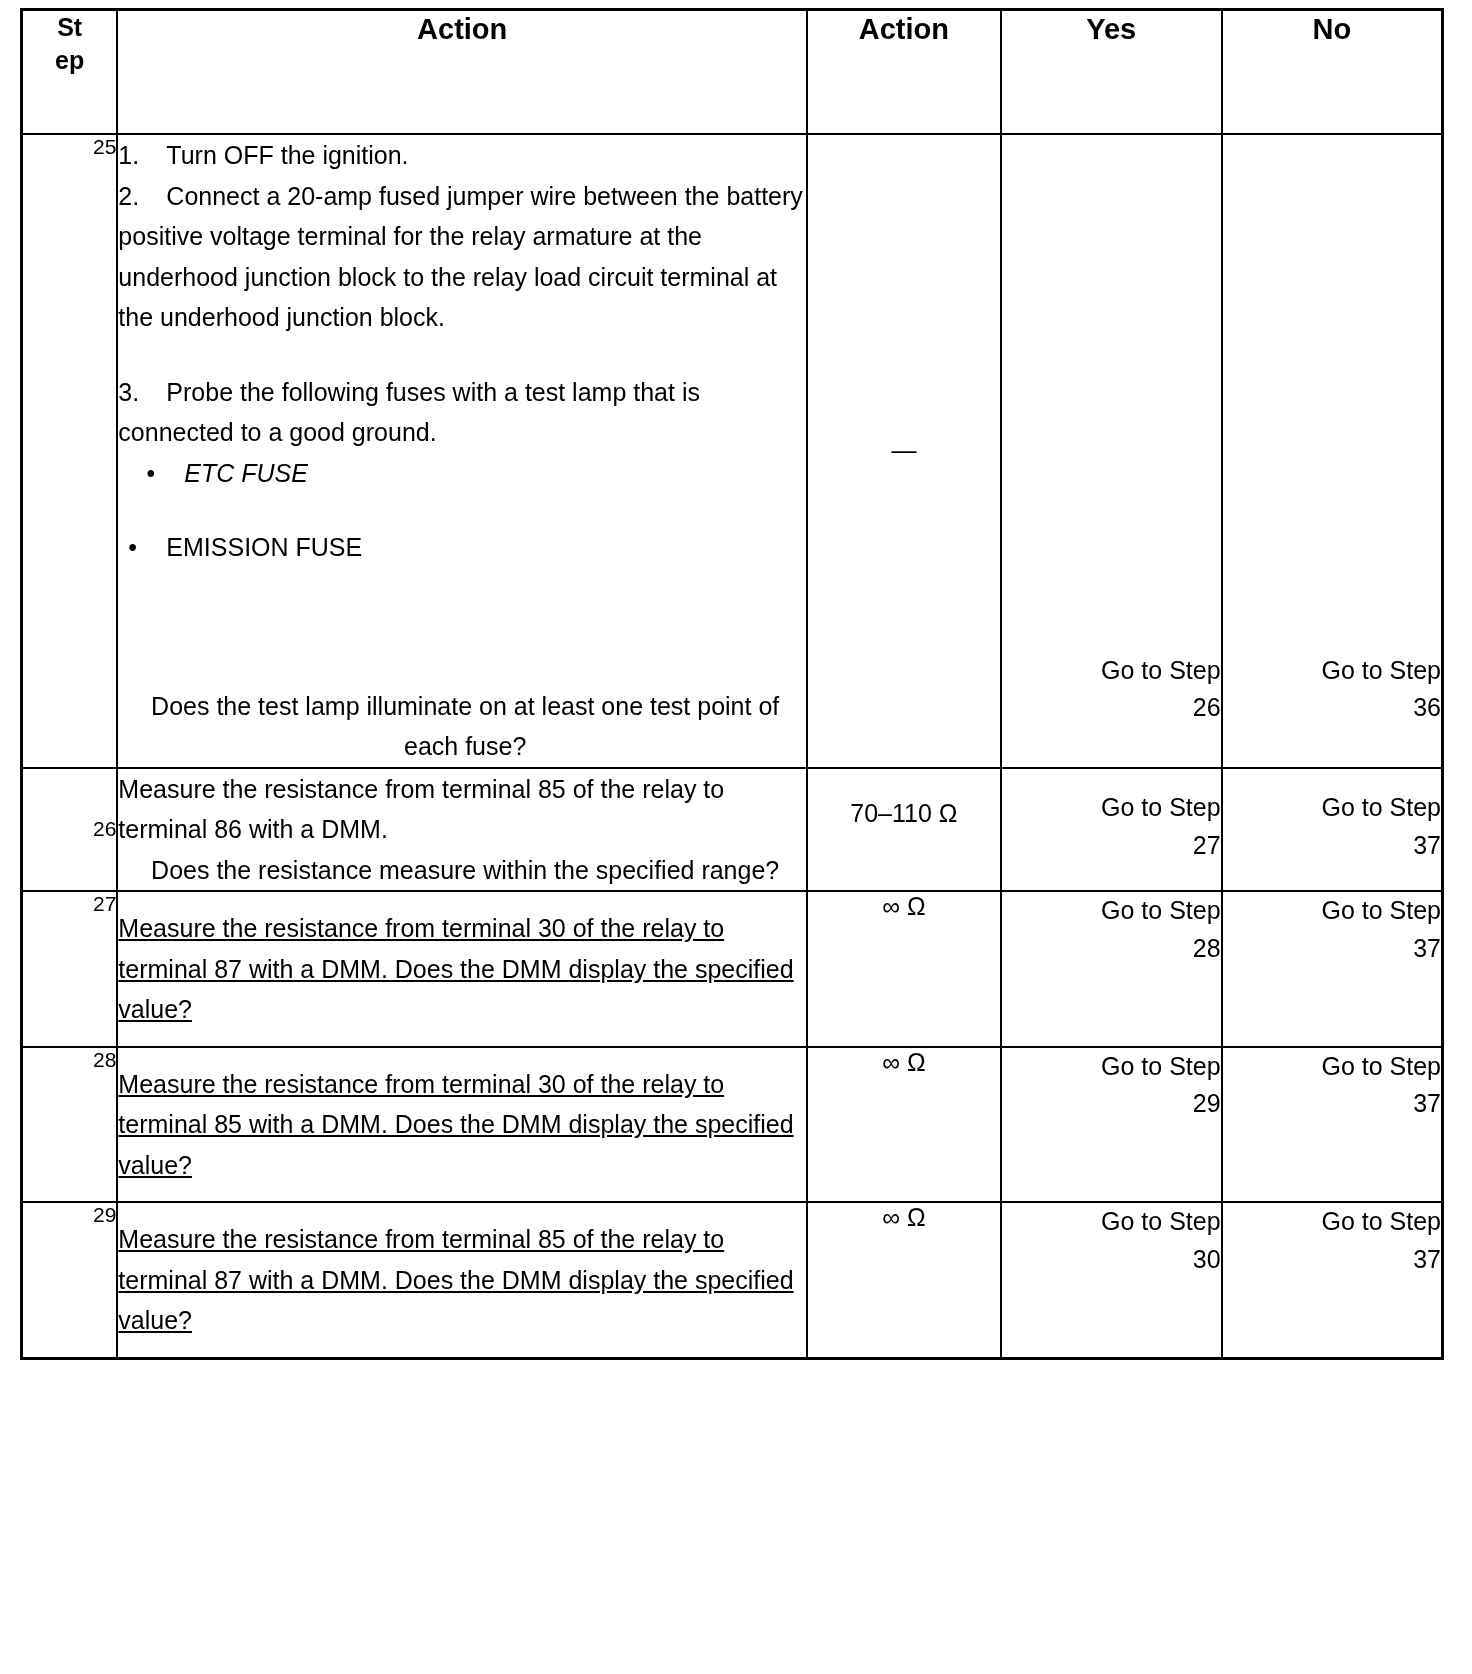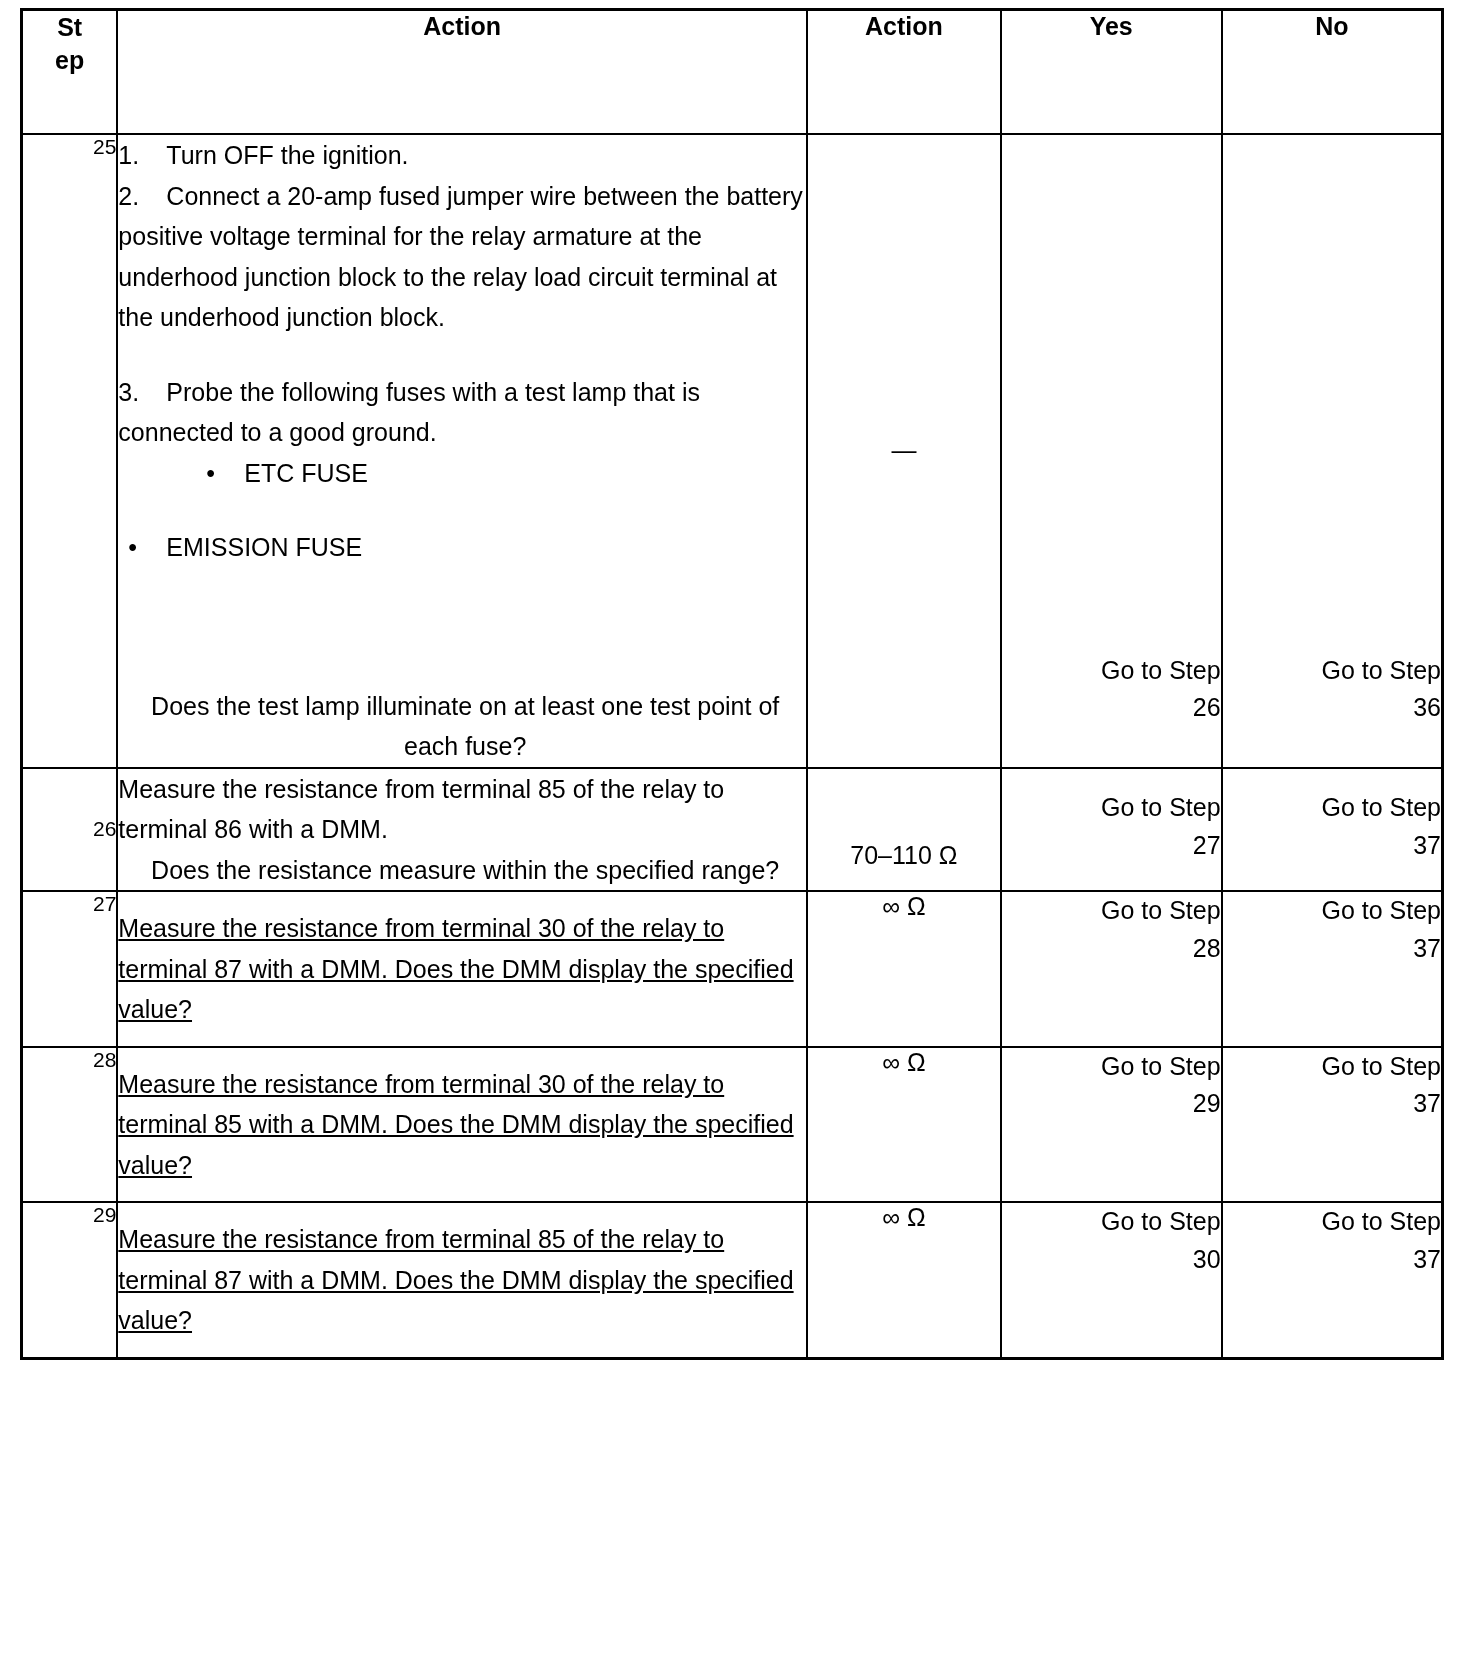--- a/index.html
+++ b/index.html
@@ -31,21 +31,21 @@
     vertical-align: top;
     padding: 0;
   }
   col.c-step { width: 92px; }
   col.c-action { width: 662px; }
   col.c-values { width: 186px; }
   col.c-yes { width: 212px; }
   col.c-no { width: 212px; }
 
   thead th {
-    font-size: 25px;
+    font-size: 29px;
     font-weight: bold;
     text-align: center;
     height: 122px;
     vertical-align: middle;
     line-height: 1.25;
   }
   th.step-head {
     font-size: 25px;
     line-height: 1.3;
   }
@@ -77,43 +77,44 @@
     list-style: none;
   }
   .num-item {
     display: block;
   }
   .num-item .num {
     display: inline-block;
     width: 48px;
   }
   .bullet-indent {
-    padding-left: 88px;
-    display: block;
+    padding-left: 28px;
+    display: block;
+    font-style: italic;
   }
   .bullet-outdent {
     padding-left: 10px;
     display: block;
   }
   .bullet-dot {
     display: inline-block;
     width: 38px;
   }
   .spacer-sm { height: 34px; }
   .spacer-lg { height: 118px; }
   .q-line {
     display: block;
     padding-left: 6px;
     text-align: center;
   }
   
   .row-25 .branch-cell { vertical-align: bottom; padding-bottom: 40px; }
   .row-25 .values-cell { vertical-align: middle; }
   .row-26 .branch-cell { vertical-align: bottom; padding-bottom: 26px; }
-  .row-26 .values-cell { vertical-align: top; padding-top: 72px; text-align: center; }
+  .row-26 .values-cell { vertical-align: top; padding-top: 30px; text-align: center; }
   .row-26 .step-cell { vertical-align: middle; }
   .mini-rows .action-cell { padding-top: 16px; padding-bottom: 16px; text-decoration: underline; }
 </style>
 </head>
 <body>
 
 <div class="page">
   <table class="diag">
     <colgroup>
       <col class="c-step">

